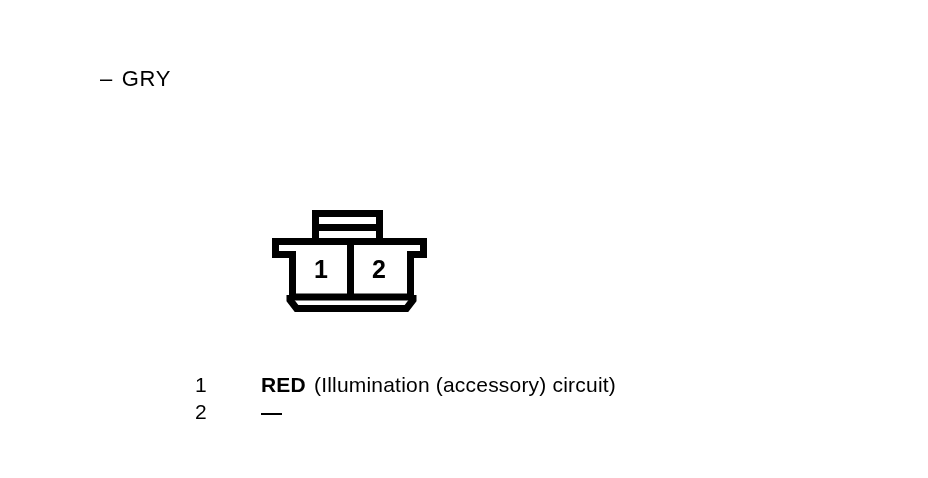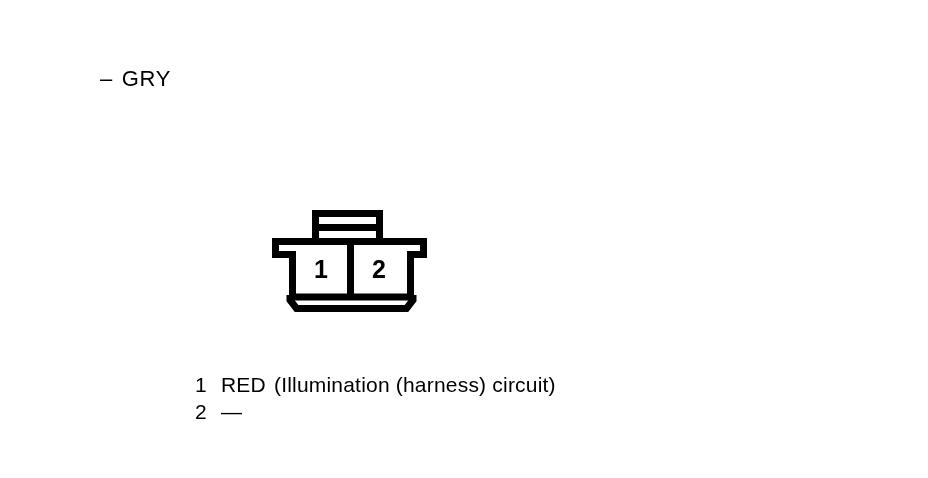--- a/index.html
+++ b/index.html
@@ -39,21 +39,21 @@
 
   .pins {
     position: absolute; left: 185px; top: 371px;
     font-size: 21px; line-height: 27px; letter-spacing: 0.2px;
     white-space: nowrap;
   }
   .pin-num {
     display: inline-block; width: 22px; text-align: right;
     margin-right: 14px;
   }
-  .pin-color { font-weight: normal; }
+  .pin-color { font-weight: bold; margin-left: 40px; }
   .pin-desc { margin-left: 8px; }
 </style>
 </head>
 <body>
 
 <div class="page">
 
 
   <div class="notes">
     <div class="note">
@@ -73,20 +73,20 @@
         <path d="M289,297 H414"></path>
         <path d="M290,295 V300 L296.5,308.5 H406.5 L413,300 V295"></path>
       </g>
       <text x="321" y="278" text-anchor="middle">1</text>
       <text x="379" y="278" text-anchor="middle">2</text>
     </svg>
   </figure>
 
   <div class="pins">
     <div class="pin-row">
-      <span class="pin-num">1</span><span class="pin-color">RED</span><span class="pin-desc">(Illumination (harness) circuit)</span>
+      <span class="pin-num">1</span><span class="pin-color">RED</span><span class="pin-desc">(Illumination (accessory) circuit)</span>
     </div>
     <div class="pin-row">
       <span class="pin-num">2</span><span class="pin-color">—</span><span class="pin-desc"></span>
     </div>
   </div>
 
 </div>
 
 </body></html>

